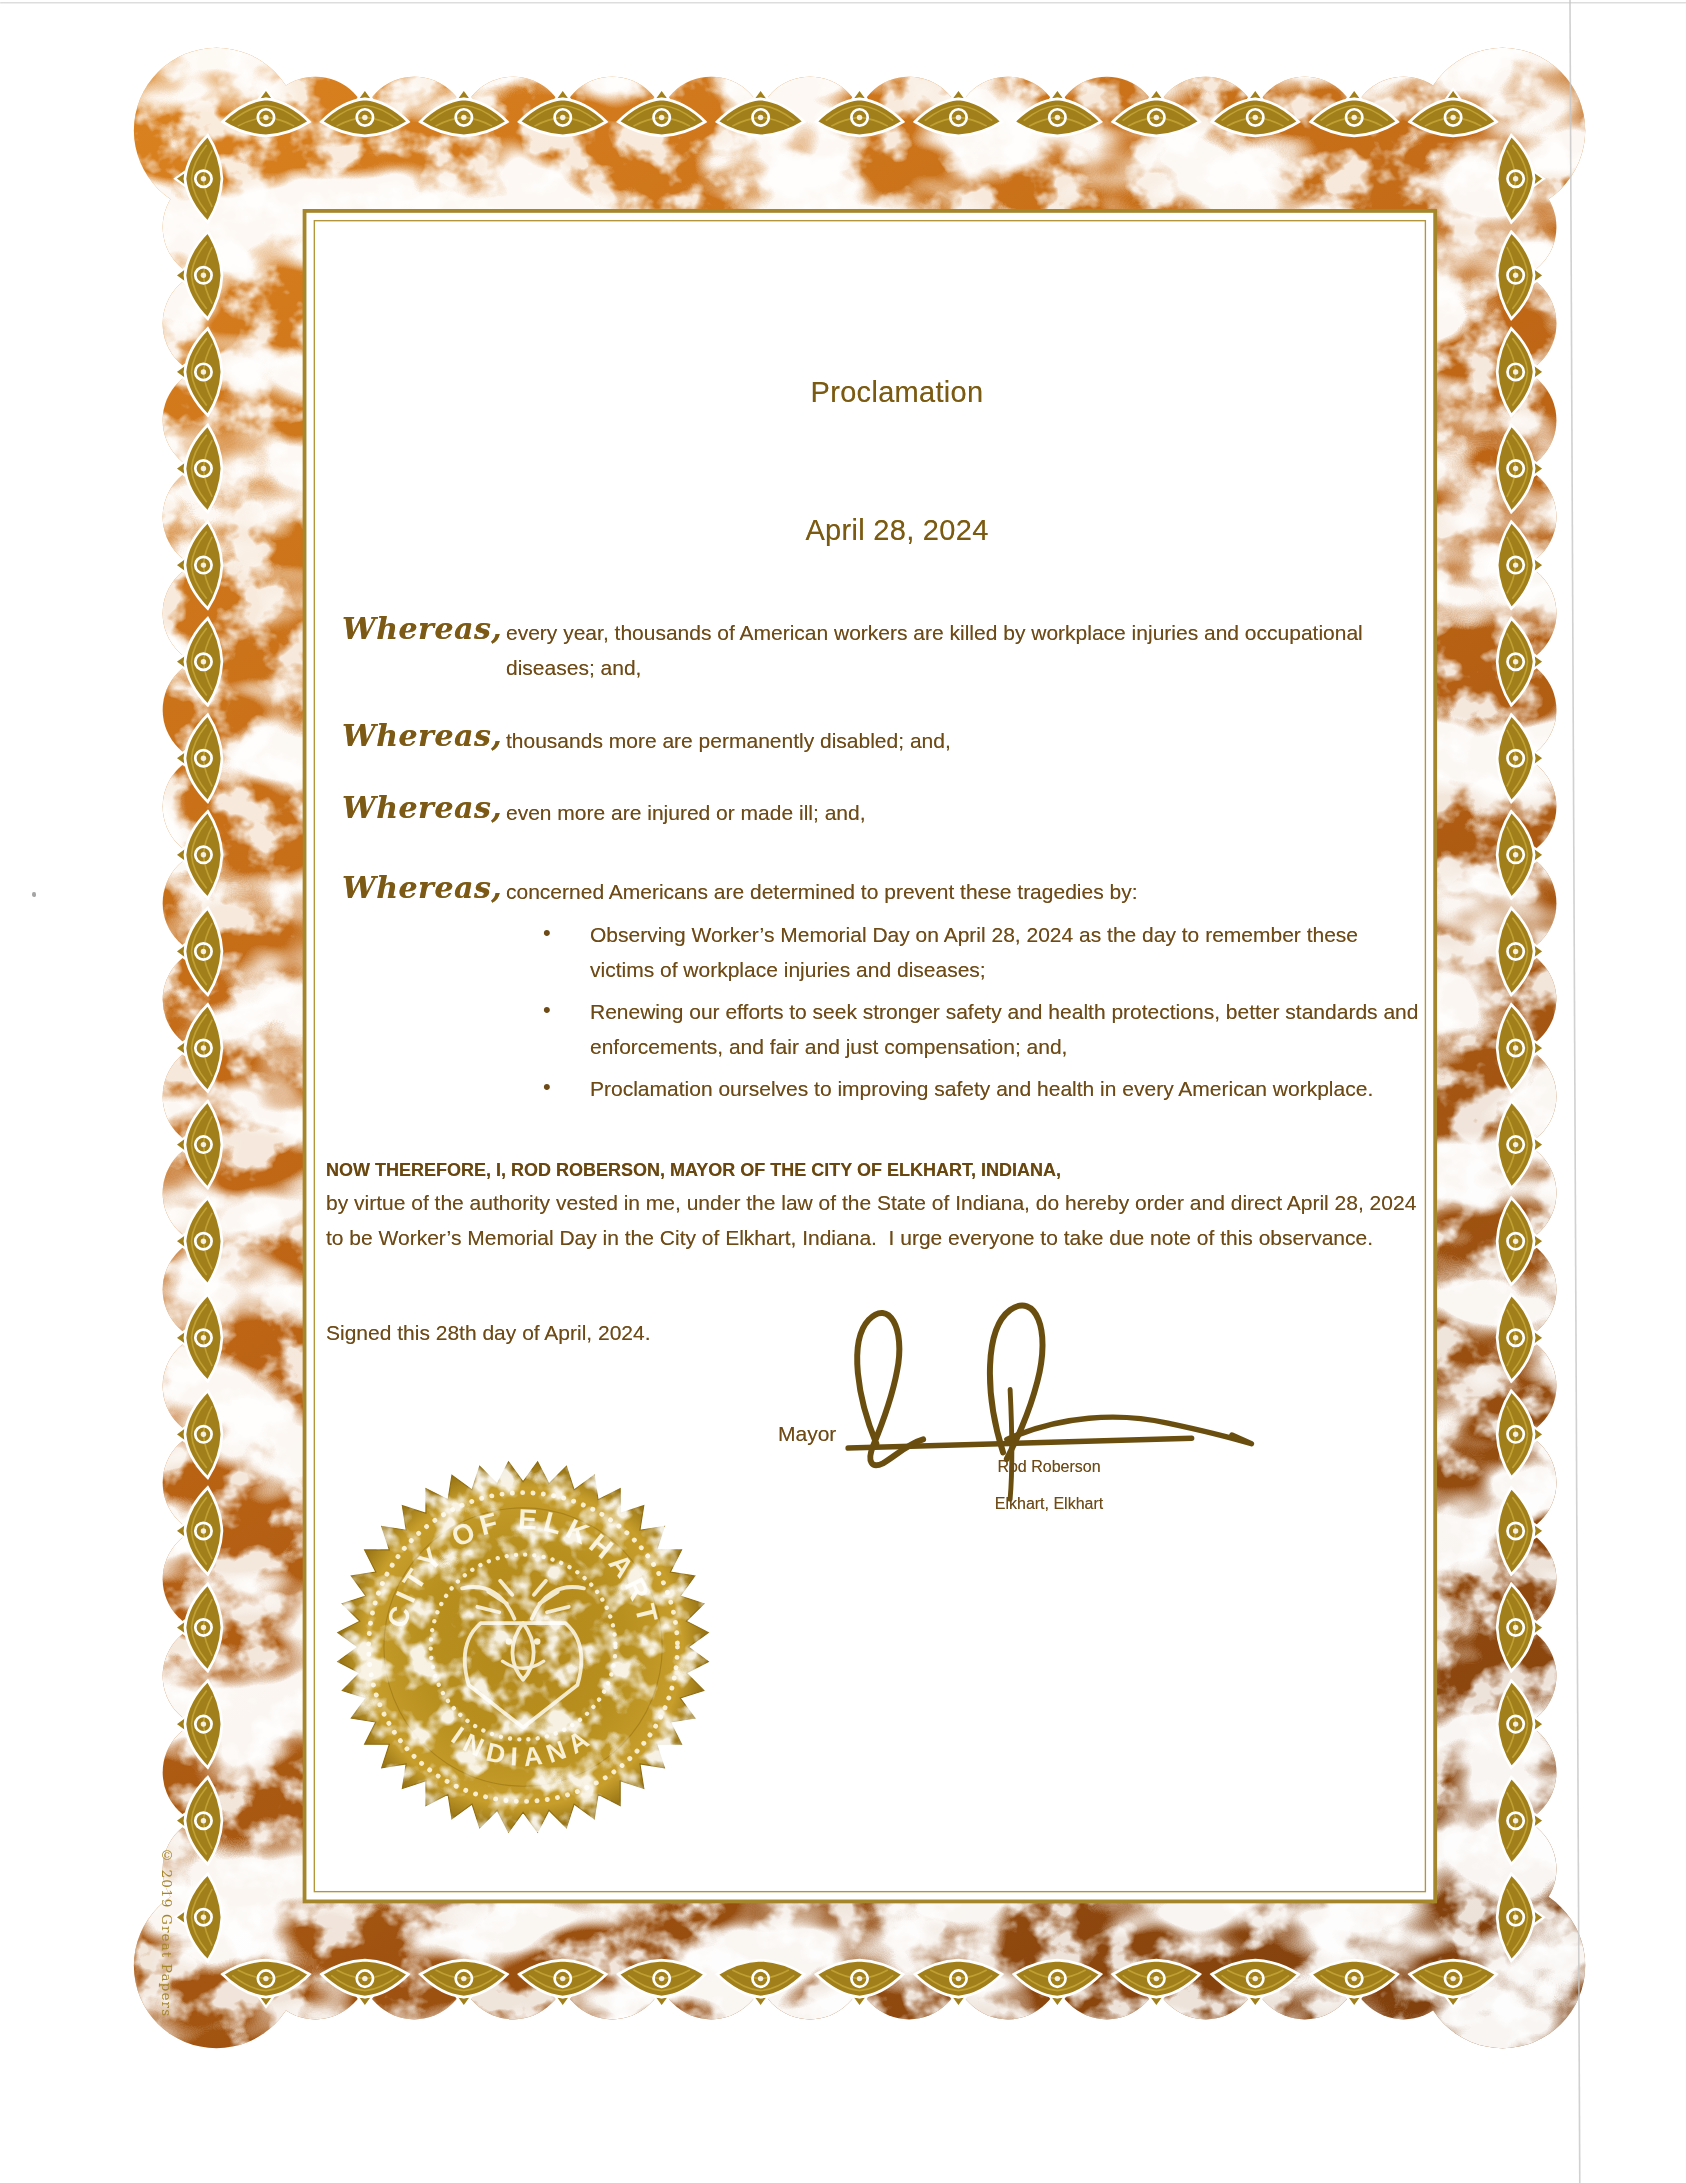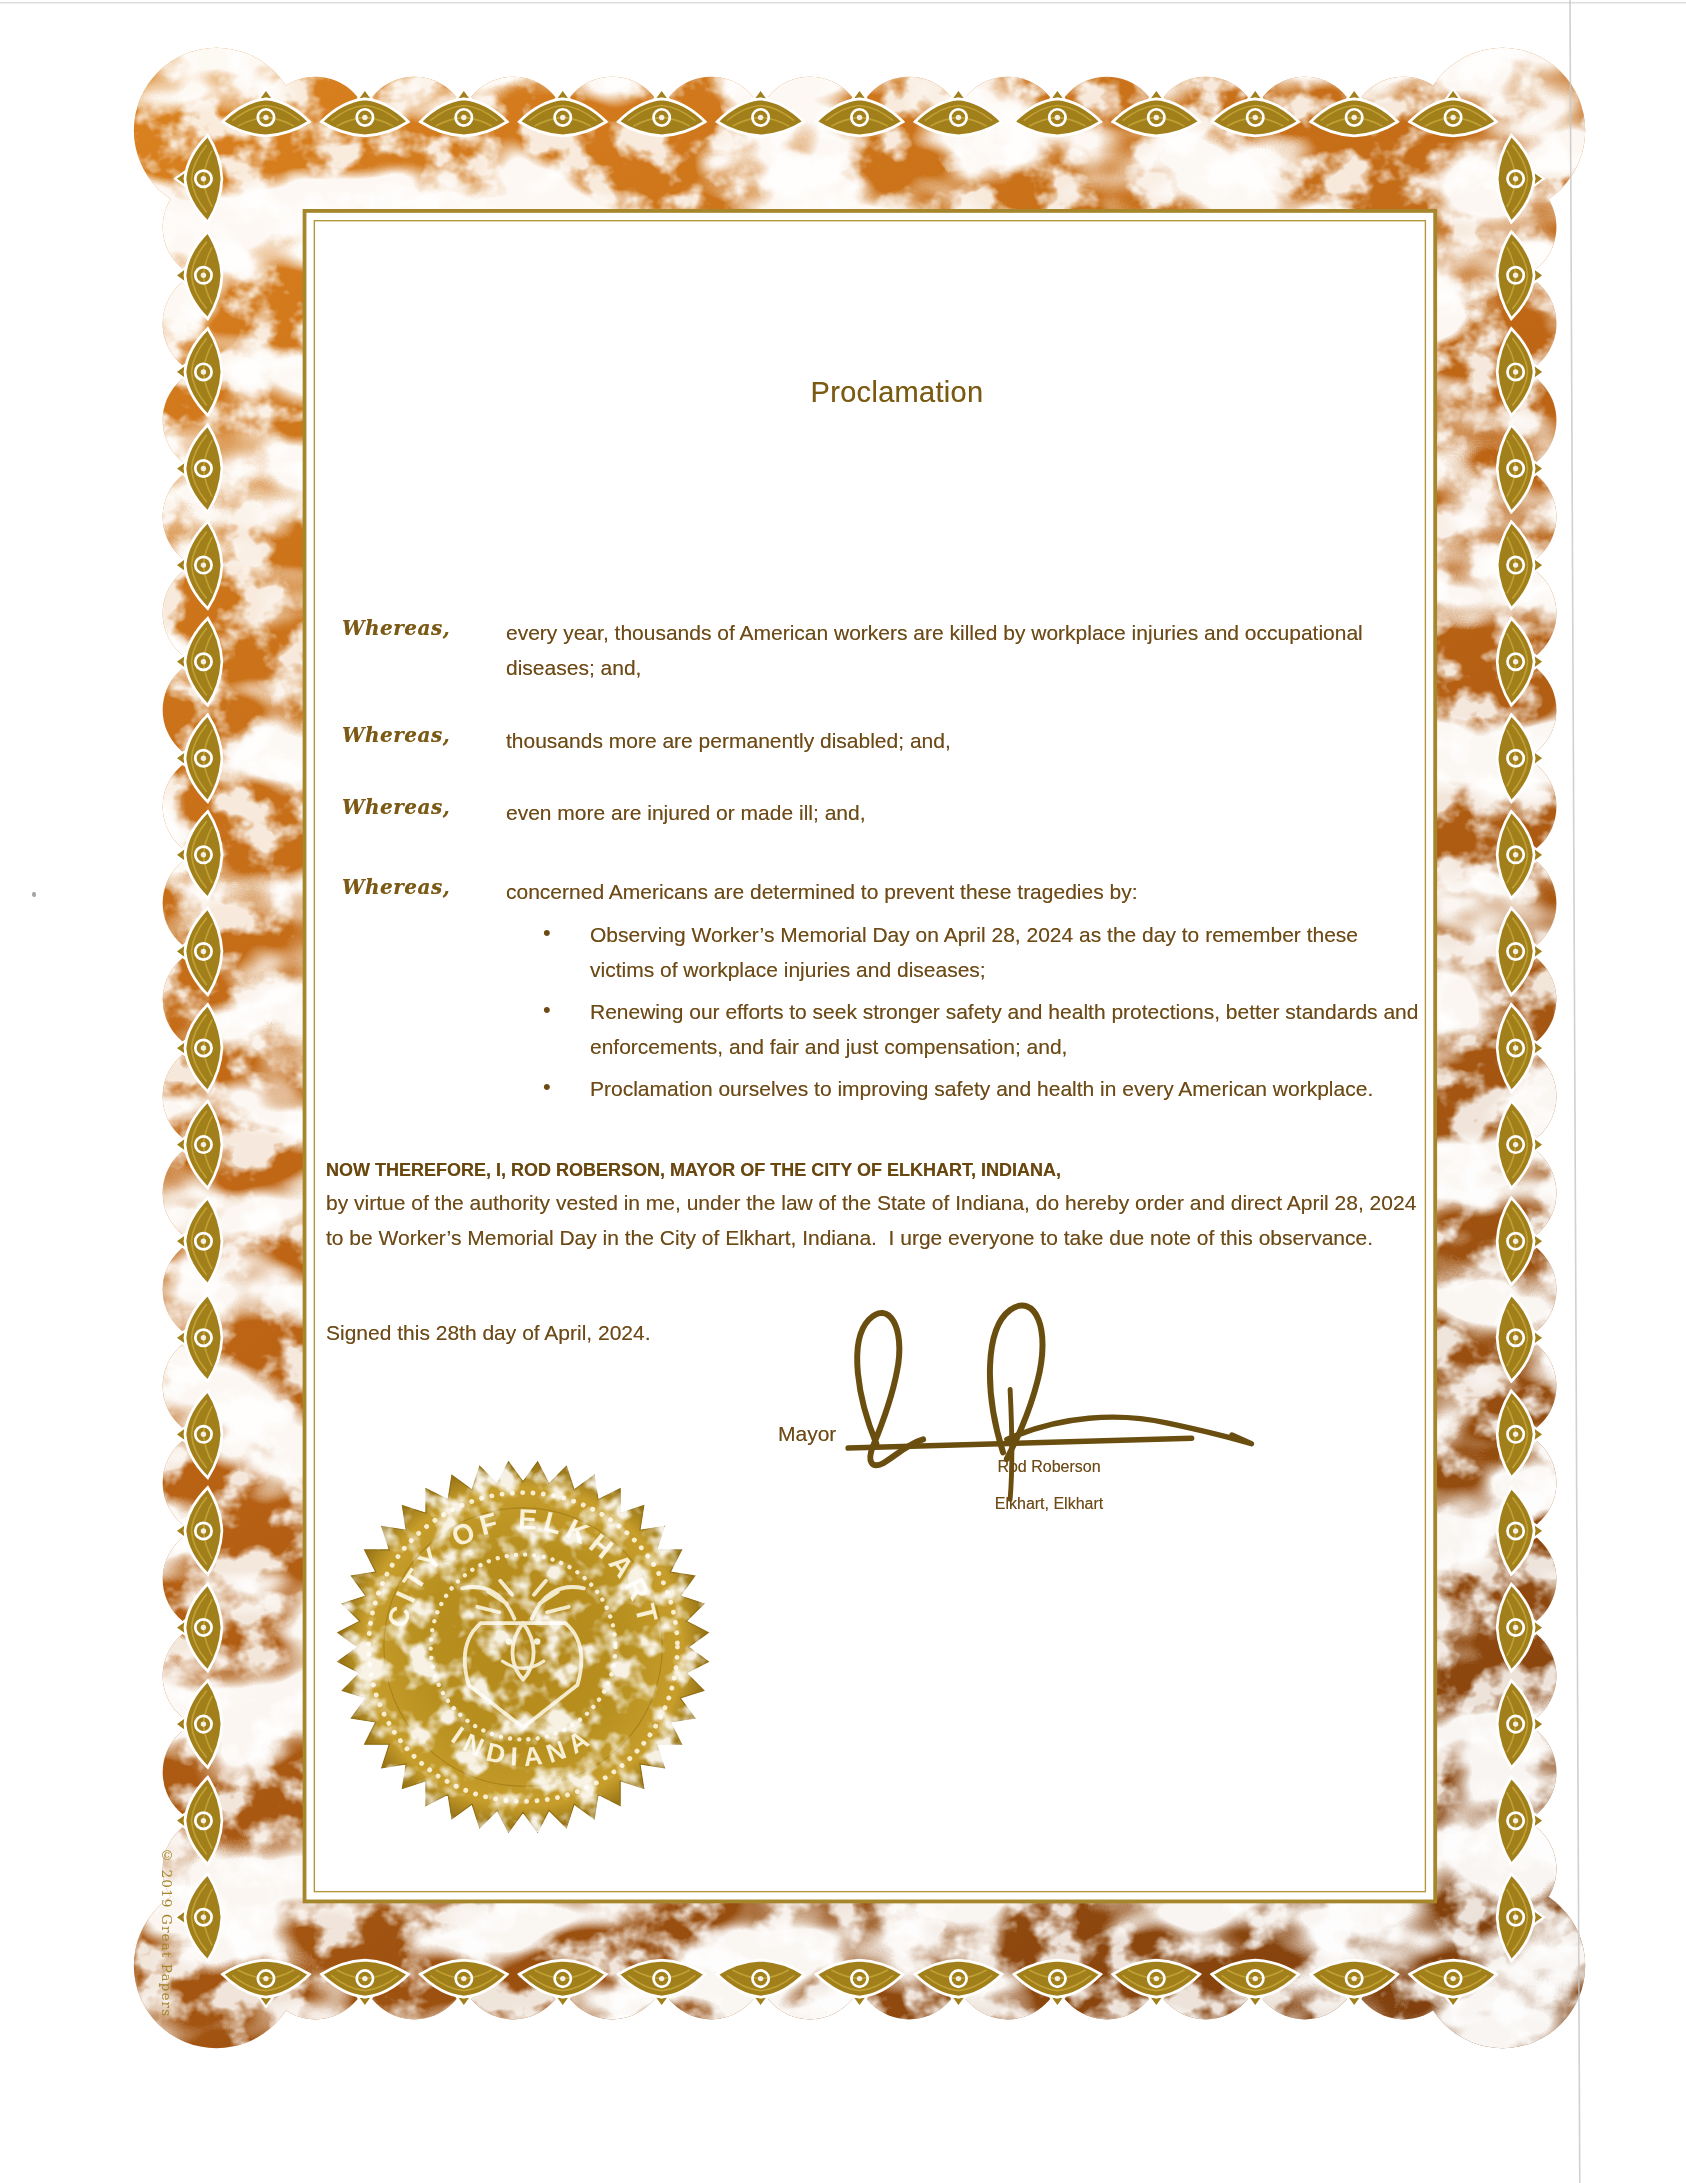--- a/index.html
+++ b/index.html
@@ -24,21 +24,21 @@
     text-align:center;
     font-weight:normal;font-size:29px;line-height:33px;
     color:#7b5a11;
     letter-spacing:0.3px;
     text-shadow:0 0 0.5px rgba(123,90,17,.6);
   }
   .whereas-label{
     position:absolute;left:342px;
     font-family:"DejaVu Serif", serif;
     font-style:italic;font-weight:bold;
-    font-size:20px;line-height:35px;
+    font-size:30px;line-height:35px;
     color:#7c5a15;
     letter-spacing:0.5px;
     text-shadow:0 0 0.5px rgba(124,90,21,.6);
   }
   .whereas-text{left:506px;width:881px;}
   .bullet-dot{
     position:absolute;left:543px;width:16.3px;
     font-size:22px;color:#6d4a16;
   }
   .bullet-text{left:590px;width:834px;}
@@ -372,20 +372,21 @@
       <path stroke-width="11" d="M1845,2672 C1810,2560 1812,2444 1858,2410 C1904,2378 1934,2444 1908,2542 C1892,2604 1868,2652 1852,2684"></path>
       <path stroke-width="10" d="M1852,2648 C1950,2604 2058,2598 2148,2618 C2214,2632 2262,2644 2302,2656 L2266,2640"></path>
       <path stroke-width="9" d="M1858,2556 C1862,2636 1863,2700 1858,2758"></path>
     </g>
 
     <line x1="0" y1="5" x2="3103" y2="5" stroke="#cfcfcf" stroke-width="3" opacity="0.7"></line>
     <line x1="2888" y1="0" x2="2906" y2="4016" stroke="#c6c6c6" stroke-width="3" opacity="0.8"></line>
   </svg>
 
   <div class="title-line" style="top:376px">Proclamation</div>
+  <div class="title-line" style="top:514px">April 28, 2024</div>
 
   <div class="whereas-label" style="top:611px">Whereas,</div>
   <div class="txt whereas-text" style="top:615px">every year, thousands of American workers are killed by workplace injuries and occupational diseases; and,</div>
 
   <div class="whereas-label" style="top:718px">Whereas,</div>
   <div class="txt whereas-text" style="top:723px">thousands more are permanently disabled; and,</div>
 
   <div class="whereas-label" style="top:790px">Whereas,</div>
   <div class="txt whereas-text" style="top:795px">even more are injured or made ill; and,</div>
 

